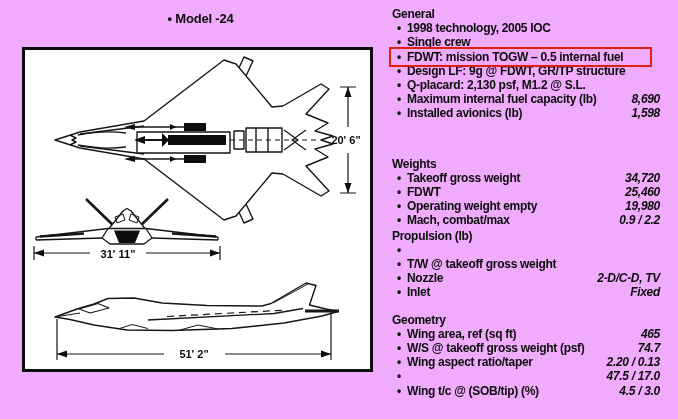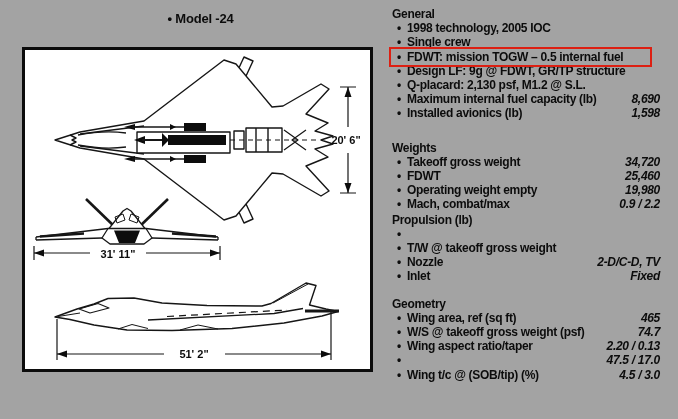--- a/index.html
+++ b/index.html
@@ -1,30 +1,30 @@
 <!DOCTYPE html>
 <html><head>
 <meta charset="utf-8">
 <style>
   html,body { margin:0; padding:0; background:#ffffff; }
   .page {
-    position:relative; width:678px; height:419px; background:#a3a3a3;
+    position:relative; width:678px; height:419px; background:#f0abfc;
     font-family:"Liberation Sans", sans-serif; color:#0c0c0c; overflow:hidden;
   }
   .fig-title {
     position:absolute; left:128px; top:11px; width:145px; text-align:center;
     font-size:13px; font-weight:bold; letter-spacing:-0.2px; white-space:nowrap;
   }
   .drawing-wrap { position:absolute; left:22px; top:47px; width:351px; height:325px; }
   .specs {
     position:absolute; left:392px; top:7px; width:268px;
     font-size:12px; font-weight:bold; line-height:14.2px; letter-spacing:-0.3px;
   }
   .section { margin-bottom:13px; }
-  .section:nth-child(1) { margin-bottom:20px; }
+  .section:nth-child(1) { margin-bottom:36px; }
   .section:nth-child(2) { margin-bottom:1px; }
   .sec-title { white-space:nowrap; }
   .row { display:flex; align-items:baseline; padding-left:5px; white-space:nowrap; }
   .row .bullet { width:10px; flex:0 0 10px; }
   .row .label { white-space:nowrap; }
   .row .value { margin-left:auto; white-space:nowrap;font-style:italic; }
   .row.hl { outline:2px solid #dd1f12; outline-offset:1px; width:252px; }
   svg text { font-family:"Liberation Sans", sans-serif; font-weight:bold; }
 </style>
 </head>

